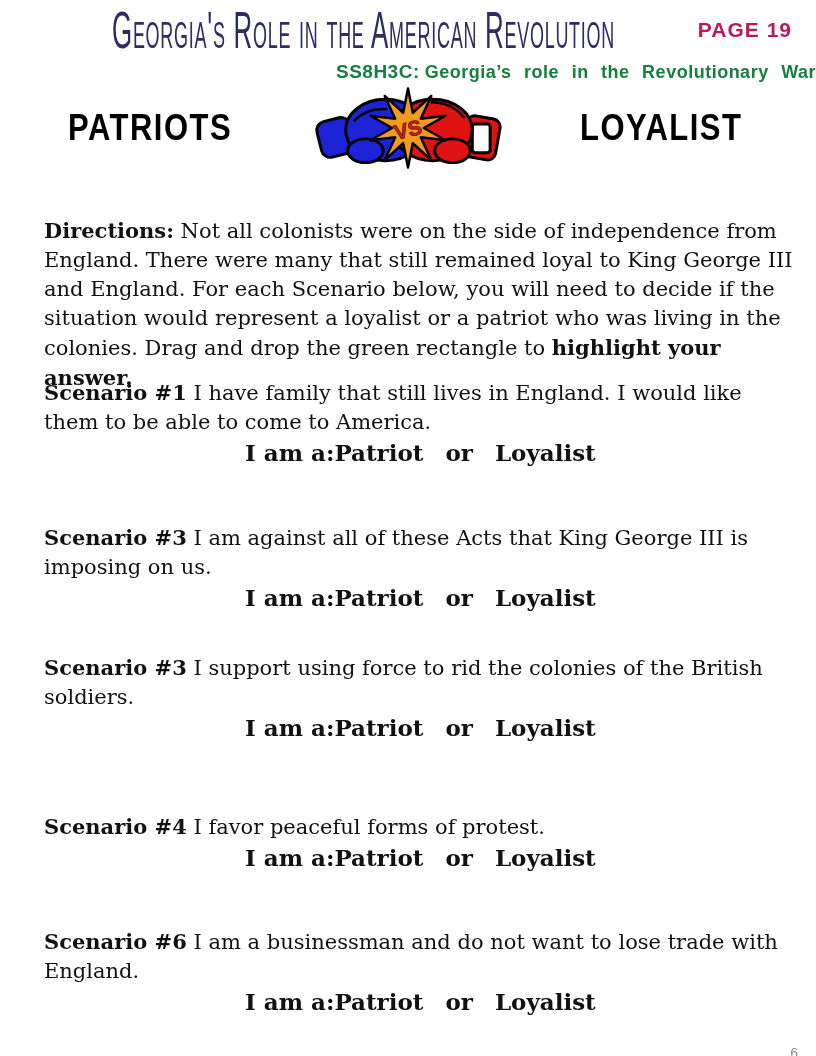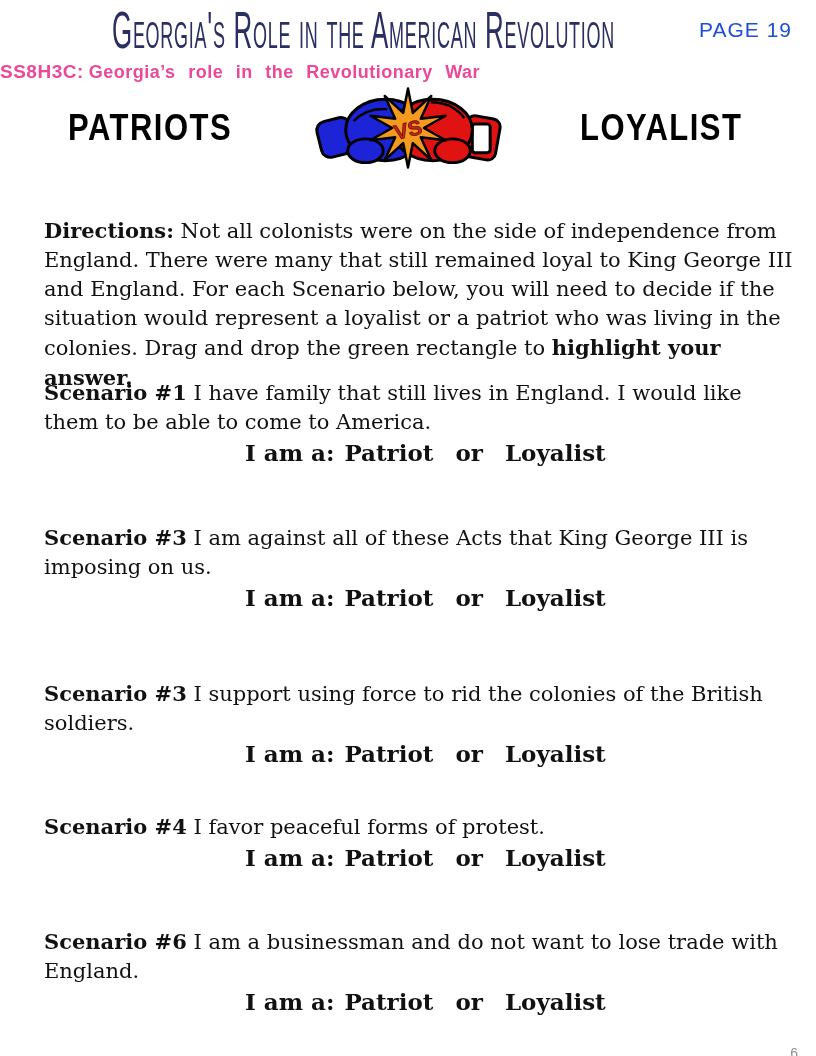--- a/index.html
+++ b/index.html
@@ -19,27 +19,27 @@
     font-size:36px;line-height:1.1;
     white-space:nowrap;
     color:#2b2e62;
     transform:scale(0.72,1.45);
     transform-origin:left top;
     letter-spacing:1px;
   }
   .page-label{
     position:absolute;right:24px;top:18px;
     font-family:"Liberation Sans",sans-serif;
-    font-weight:normal;font-size:21px;letter-spacing:1px;color:#1d4ed8;text-align:right;
+    font-weight:bold;font-size:21px;letter-spacing:1px;color:#be185d;text-align:right;
   }
   .subtitle{
     position:absolute;left:0;top:61px;width:816px;
-    text-align:left;
+    text-align:right;
     font-family:"Liberation Sans",sans-serif;
-    font-size:18px;color:#ec4899;
+    font-size:18px;color:#15803d;
     white-space:nowrap;
   }
   .subtitle .code{font-weight:bold;letter-spacing:0.5px;font-size:19px;}
   .subtitle .rest{font-weight:bold;word-spacing:7px;letter-spacing:0.5px;}
   
   .vs-label{
     position:absolute;top:106px;
     font-family:"Liberation Sans",sans-serif;
     font-weight:bold;font-size:31px;letter-spacing:1.5px;color:#000;
     transform:scaleY(1.2);transform-origin:top left;
@@ -52,29 +52,29 @@
     position:absolute;left:44px;top:195px;width:750px;
     font-size:21px;line-height:29px;
   }
   .bold{font-weight:bold;}
   .scenario{
     position:absolute;left:44px;width:750px;
     font-size:21px;line-height:29px;
   }
   .scenario.s1{top:378px;}
   .scenario.s2{top:523px;}
-  .scenario.s3{top:679px;}
+  .scenario.s3{top:653px;}
   .scenario.s4{top:812px;}
   .scenario.s5{top:927px;}
   .answer-line{
     margin-left:201px;margin-top:1px;
     font-weight:bold;font-size:23px;line-height:30px;
     white-space:nowrap;
   }
-  .answer-line .prefix{margin-right:10px;}
+  .answer-line .prefix{}
   .answer-line .or{margin:0 22px;}
   .footer-num{
     position:absolute;right:18px;bottom:-5px;
     font-family:"Liberation Sans",sans-serif;
     font-size:14px;color:#8f8f8f;
   }
 </style>
 </head>
 <body>
 

